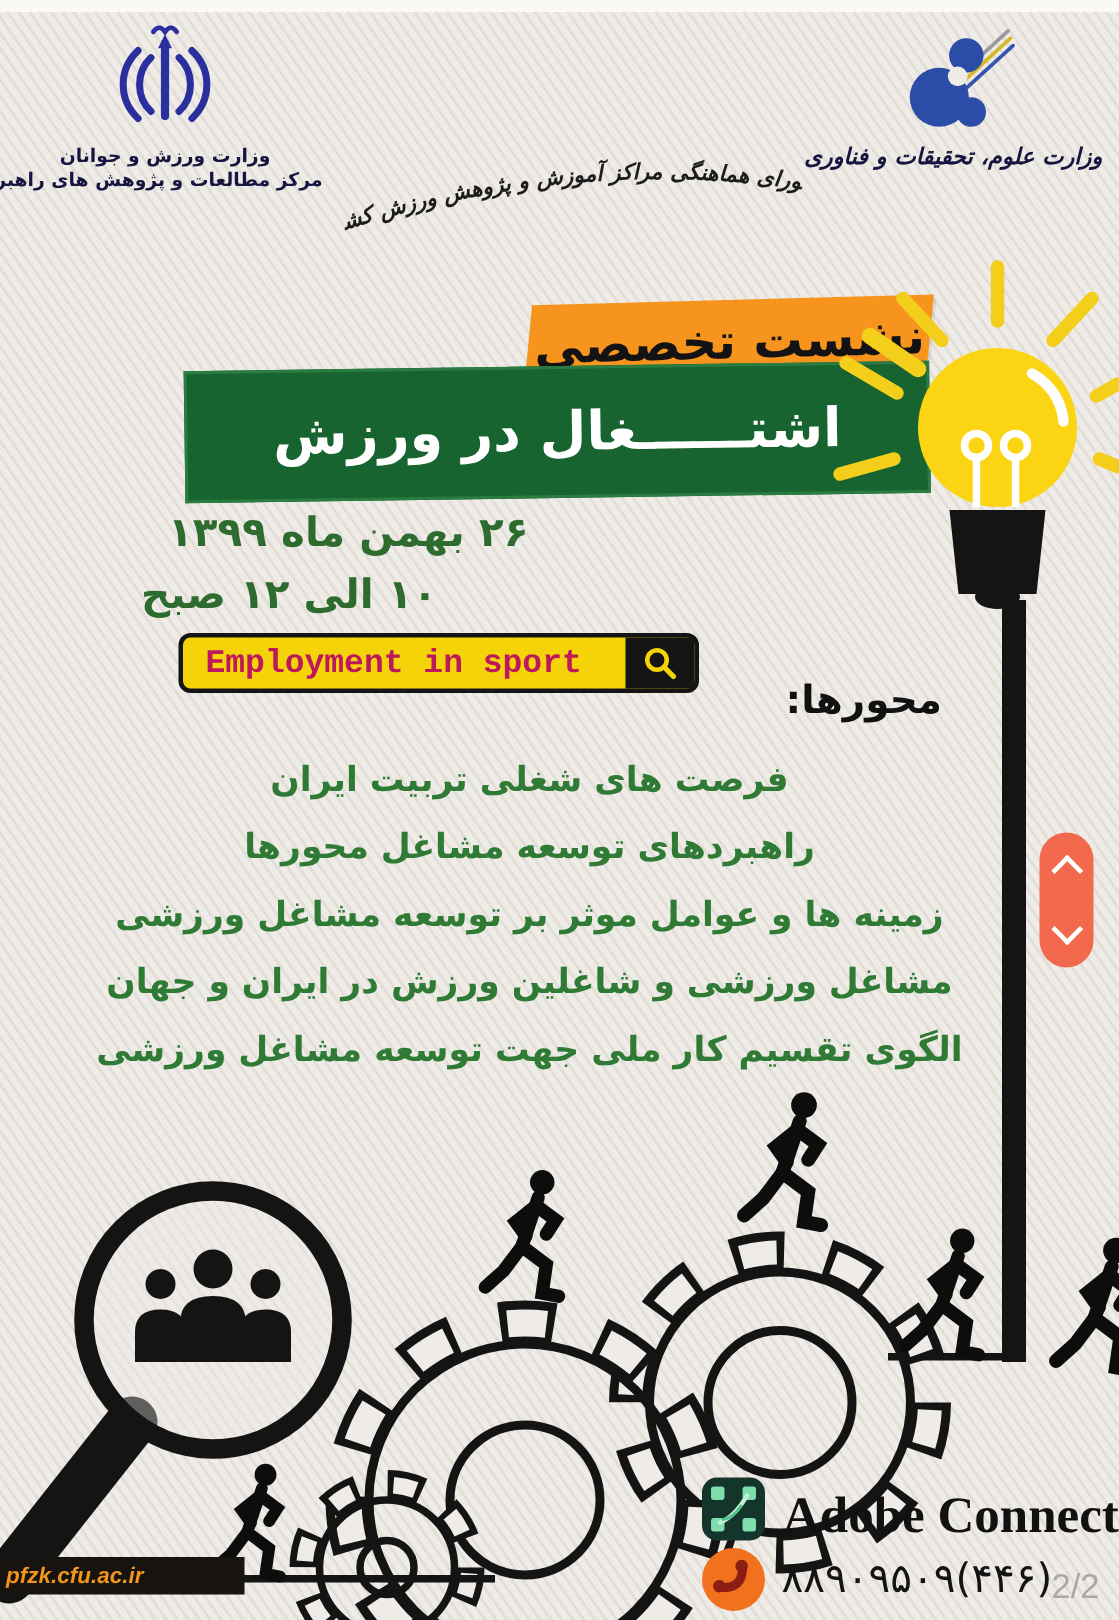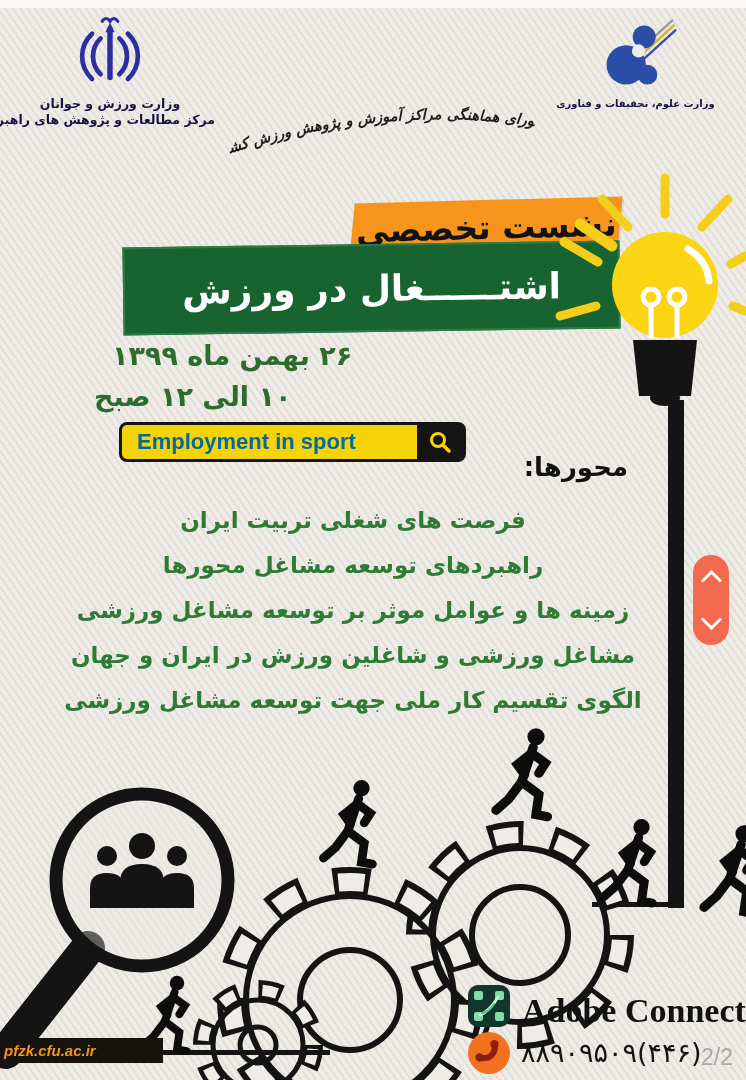--- a/index.html
+++ b/index.html
@@ -10,21 +10,21 @@
       #efece7;
     font-family:"DejaVu Sans", sans-serif;
   }
   .abs{position:absolute;}
   .top-strip{left:0;top:0;width:746px;height:8px;background:#faf9f6;}
 
   
   .org-block{width:210px;text-align:center;color:#15153f;}
   .org-block .logo{display:block;margin:0 auto;}
   .org-line{font-size:12.5px;font-weight:bold;line-height:16px;direction:rtl;white-space:nowrap;}
-  .right-org .org-line{font-size:10px;}
+  .right-org .org-line{font-size:15px;font-style:italic;}
   .council{left:220px;top:74px;width:322px;height:98px;}
 
   
   .kicker{
     left:352px;top:200px;width:268px;height:55px;background:#f7941d;
     transform:rotate(-1.5deg) skewX(-7deg);
     display:flex;align-items:center;justify-content:center;z-index:2;
     box-shadow:2px 3px 0 rgba(0,0,0,.08);
   }
   .kicker span{transform:skewX(7deg);font-size:33px;font-weight:800;color:#131313;direction:rtl;}
@@ -37,22 +37,22 @@
 
   
   .date-line{left:112px;top:340px;font-size:27px;font-weight:800;color:#2e6b2f;direction:rtl;z-index:2;}
   .time-line{left:94px;top:381px;font-size:27px;font-weight:800;color:#2e6b2f;direction:rtl;z-index:2;}
 
   
   .search{
     left:119px;top:422px;width:347px;height:40px;background:#f4d409;border:3px solid #151515;
     border-radius:8px;display:flex;align-items:center;z-index:2;box-sizing:border-box;
   }
-  .search .query{flex:1;padding-left:15px;font-family:Liberation Sans, sans-serif;
-    font-size:22px;font-weight:bold;color:#0369a1;}
+  .search .query{flex:1;padding-left:15px;font-family:Liberation Mono, monospace;
+    font-size:22px;font-weight:bold;color:#be185d;}
   .search .btn{width:46px;height:34px;background:#151515;border-radius:0 4px 4px 0;
     display:flex;align-items:center;justify-content:center;}
 
   
   .topics-heading{right:118px;top:452px;font-size:26px;font-weight:800;color:#111;direction:rtl;z-index:2;}
   .topics{left:55px;top:498px;width:596px;z-index:2;}
   .topic{height:45px;line-height:45px;text-align:center;font-size:23px;font-weight:800;
     color:#2f7a35;direction:rtl;white-space:nowrap;}
 
   

